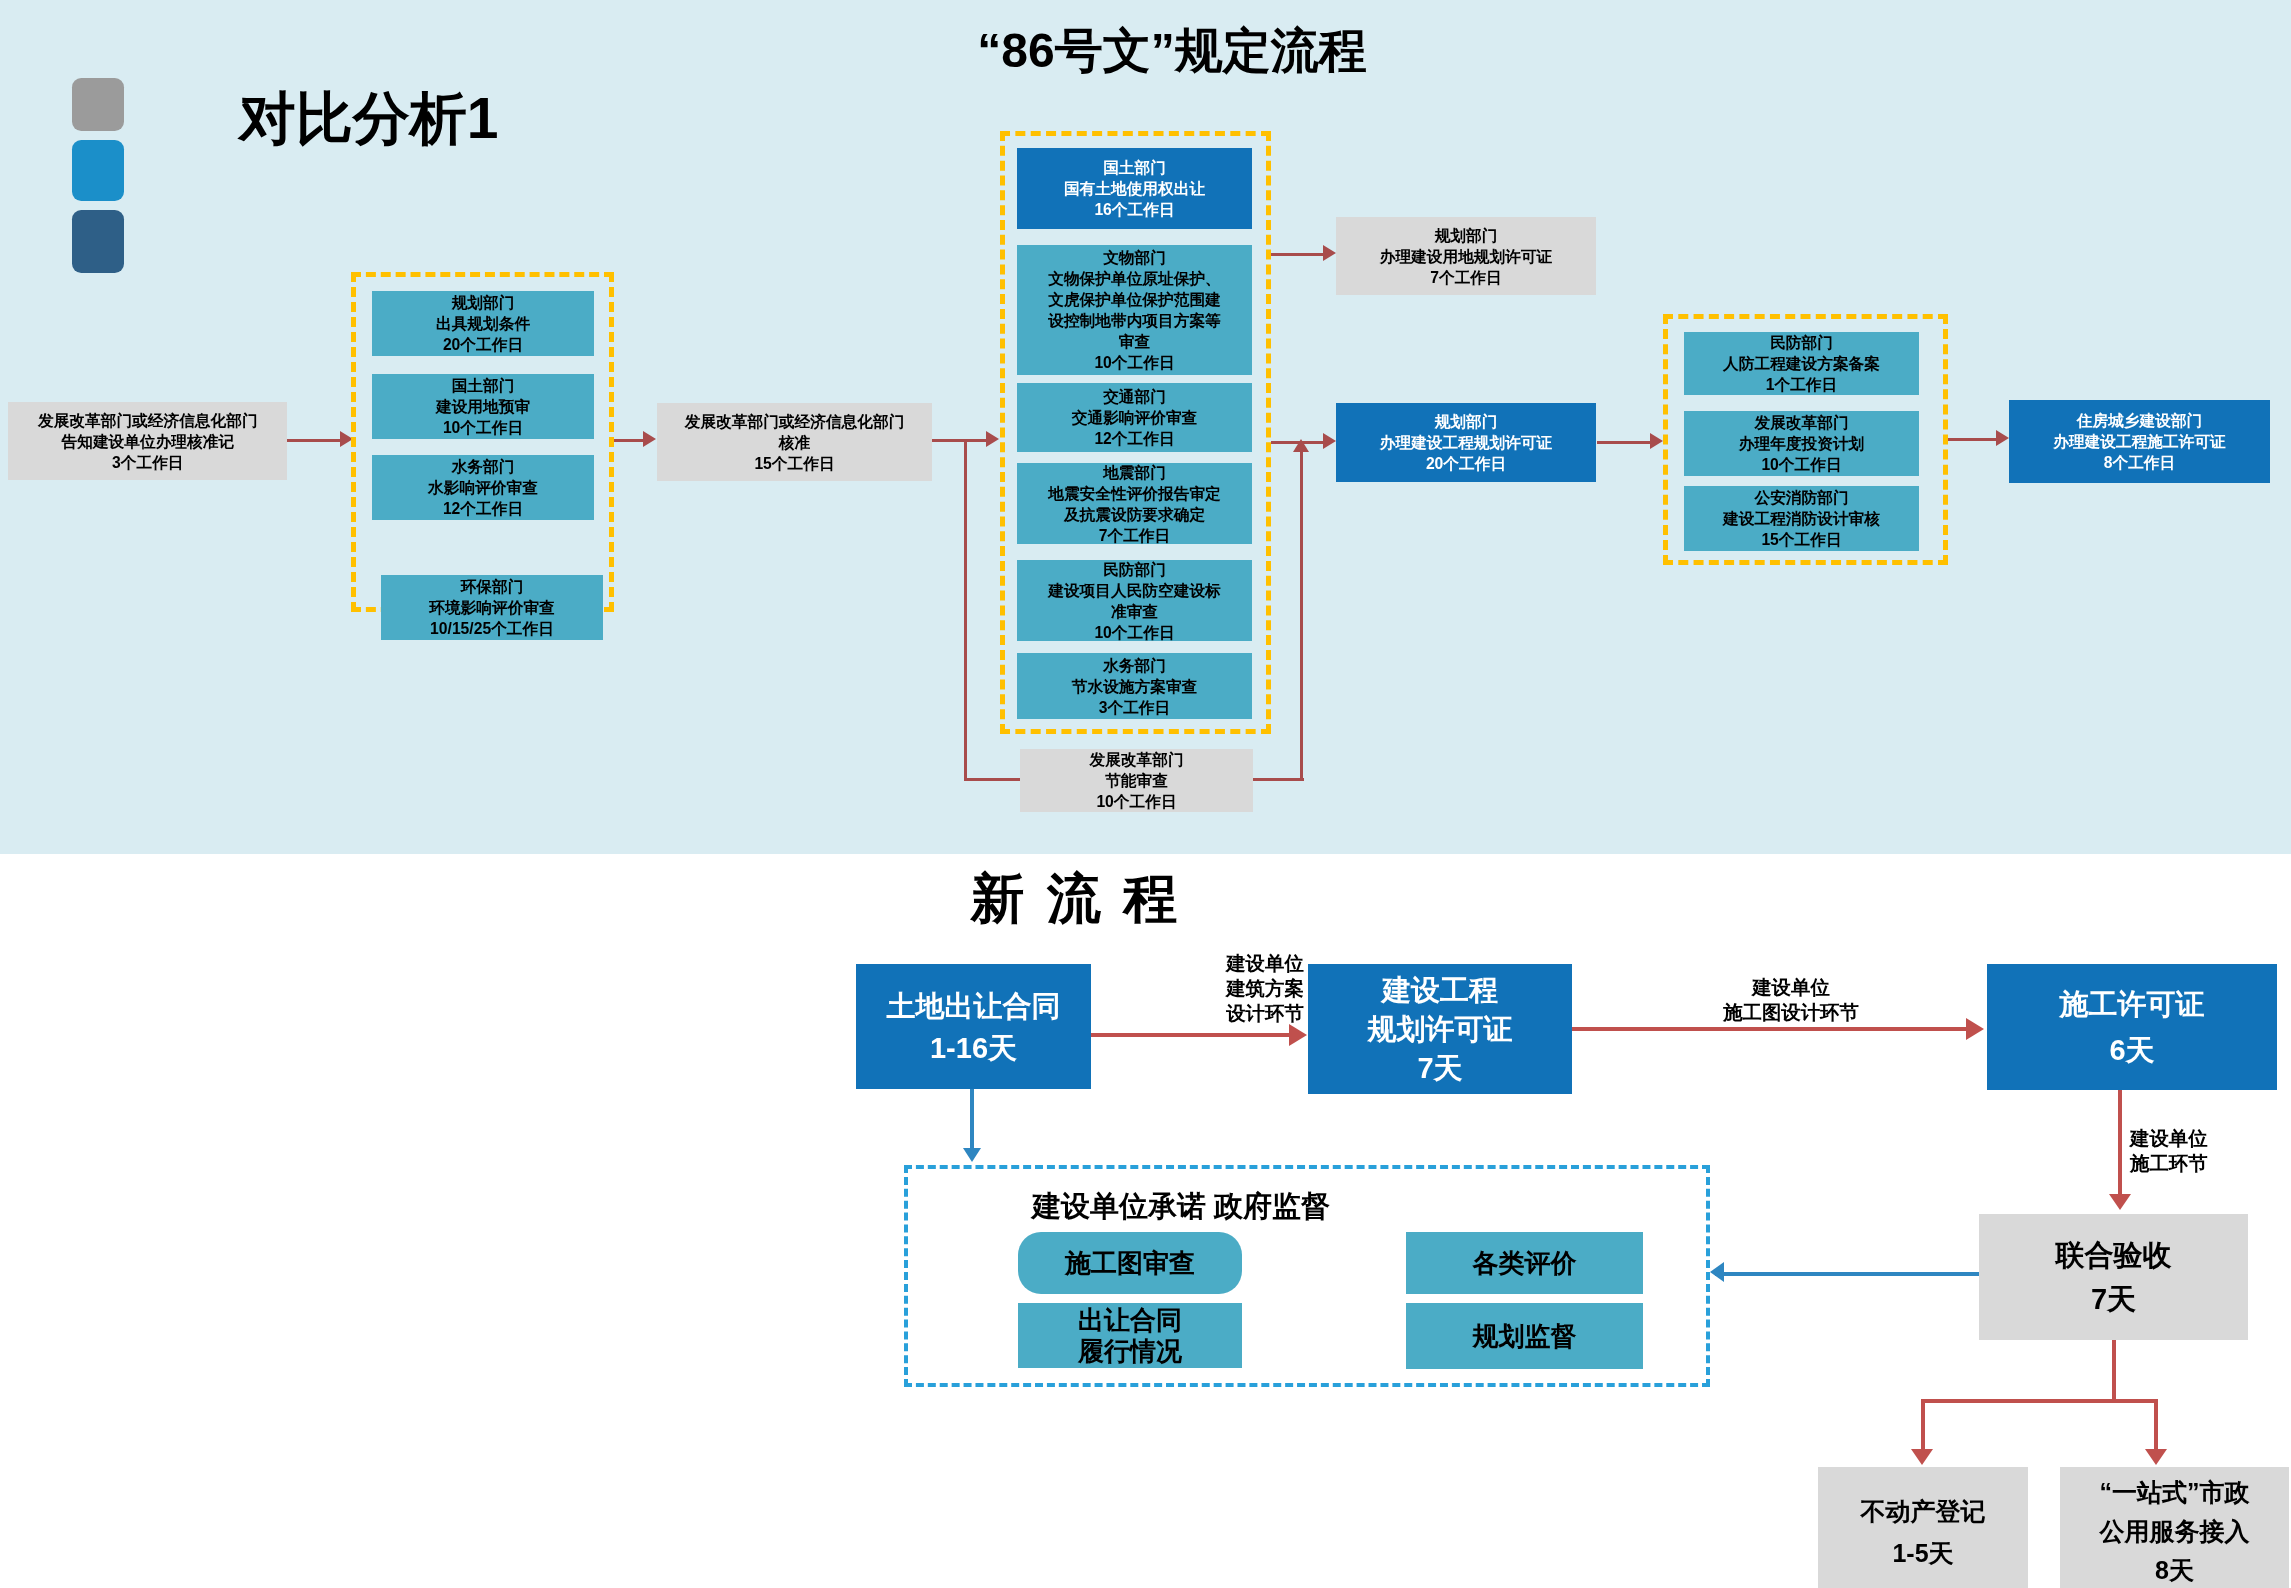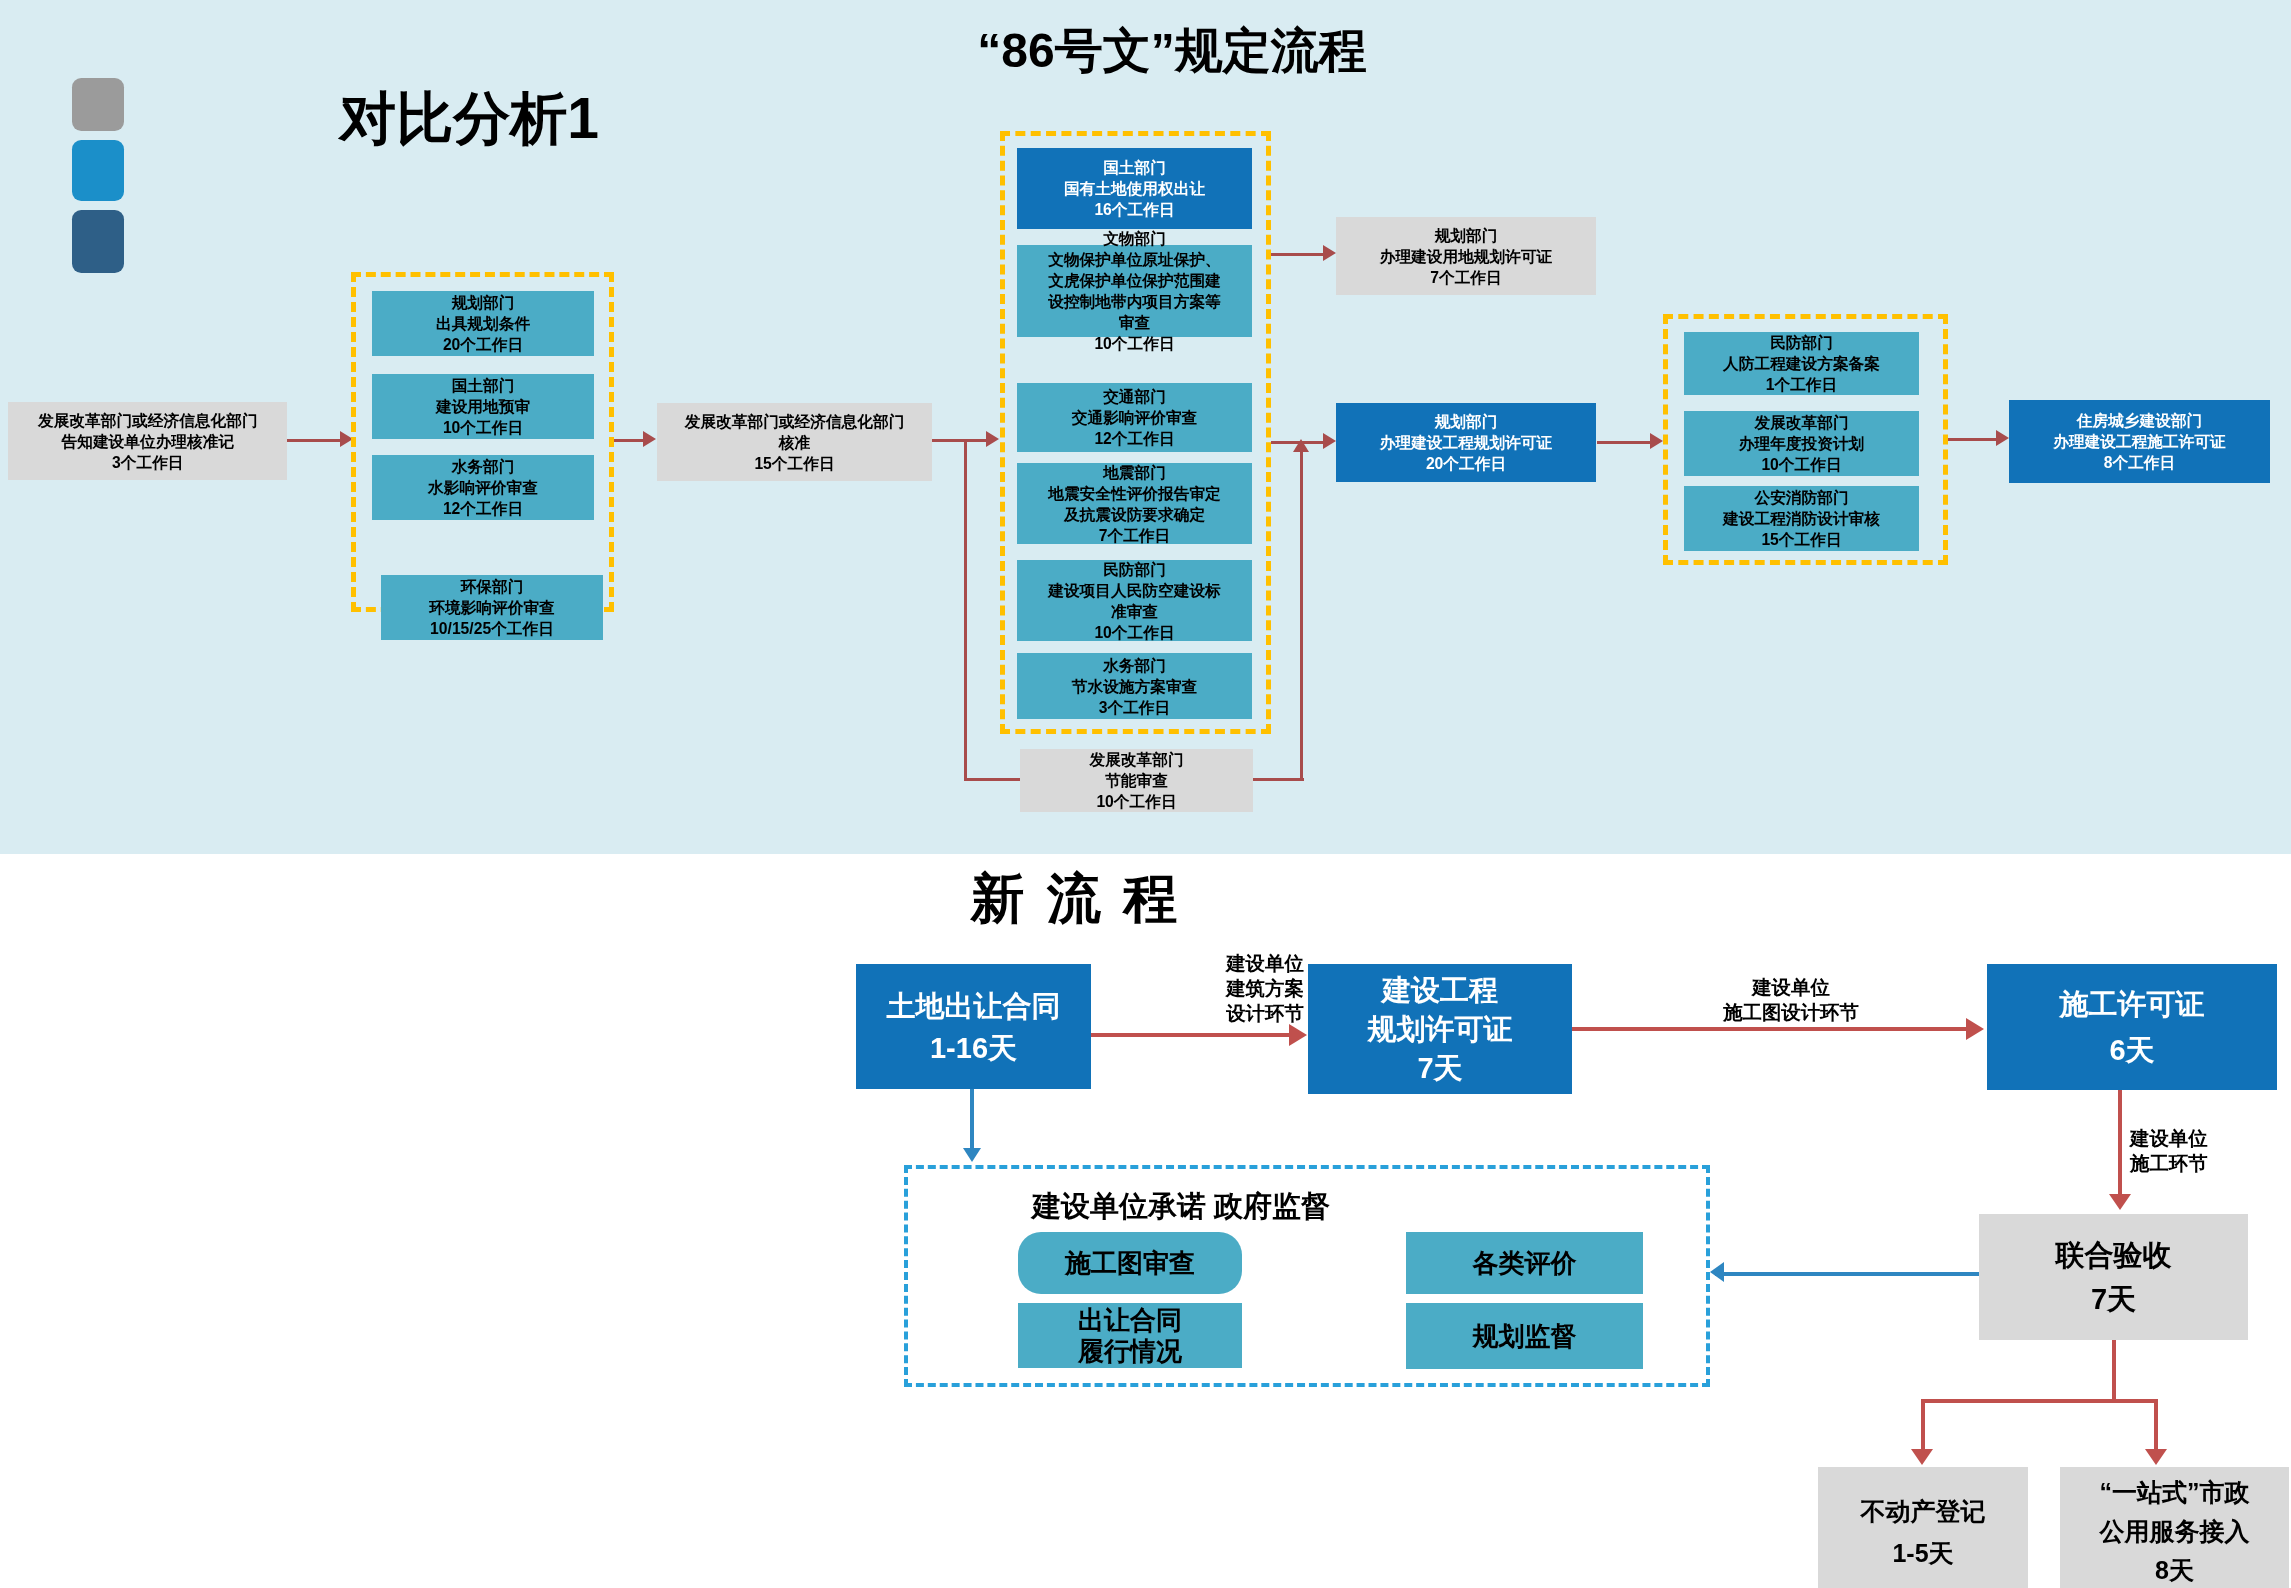--- a/index.html
+++ b/index.html
@@ -34,21 +34,21 @@
 <body>
 
 <div id="page">
 
   <div class="abs" style="left:0;top:0;width:2292px;height:854px;background:#d9ecf2;"></div>
 
   <div class="sq" style="left:72px;top:78px;height:53px;background:#9b9b9b;"></div>
   <div class="sq" style="left:72px;top:140px;height:61px;background:#1b8fc9;"></div>
   <div class="sq" style="left:72px;top:210px;height:63px;background:#2e5f87;"></div>
 
-  <div class="lbl" style="left:138px;top:88px;width:461px;text-align:right;font-size:57px;line-height:61px;">对比分析1</div>
+  <div class="lbl" style="left:138px;top:88px;width:461px;text-align:center;font-size:57px;line-height:61px;">对比分析1</div>
 
   <div class="lbl" style="left:775px;top:24px;width:794px;font-size:48px;line-height:54px;">“86号文”规定流程</div>
 
   <div class="hl" style="left:287px;top:439px;width:53px;"></div>
   <div class="ar ar-r" style="left:340px;top:431px;"></div>
   <div class="hl" style="left:614px;top:439px;width:30px;"></div>
   <div class="ar ar-r" style="left:643px;top:431px;"></div>
   <div class="hl" style="left:932px;top:439px;width:54px;"></div>
   <div class="ar ar-r" style="left:986px;top:431px;"></div>
   <div class="vl" style="left:964px;top:439px;height:341px;"></div>
@@ -83,21 +83,21 @@
 10/15/25个工作日</div>
 
   <div class="box grayb smalltxt" style="left:657px;top:403px;width:275px;height:78px;">发展改革部门或经济信息化部门
 核准
 15个工作日</div>
 
   <div class="ygroup" style="left:1000px;top:131px;width:271px;height:603px;"></div>
   <div class="box blue smalltxt" style="left:1017px;top:148px;width:235px;height:81px;">国土部门
 国有土地使用权出让
 16个工作日</div>
-  <div class="box teal smalltxt" style="left:1017px;top:245px;width:235px;height:92px;">文物部门
+  <div class="box teal smalltxt" style="left:1017px;top:245px;width:235px;height:130px;">文物部门
 文物保护单位原址保护、
 文虎保护单位保护范围建
 设控制地带内项目方案等
 审查
 10个工作日</div>
   <div class="box teal smalltxt" style="left:1017px;top:383px;width:235px;height:69px;">交通部门
 交通影响评价审查
 12个工作日</div>
   <div class="box teal smalltxt" style="left:1017px;top:463px;width:235px;height:81px;">地震部门
 地震安全性评价报告审定

